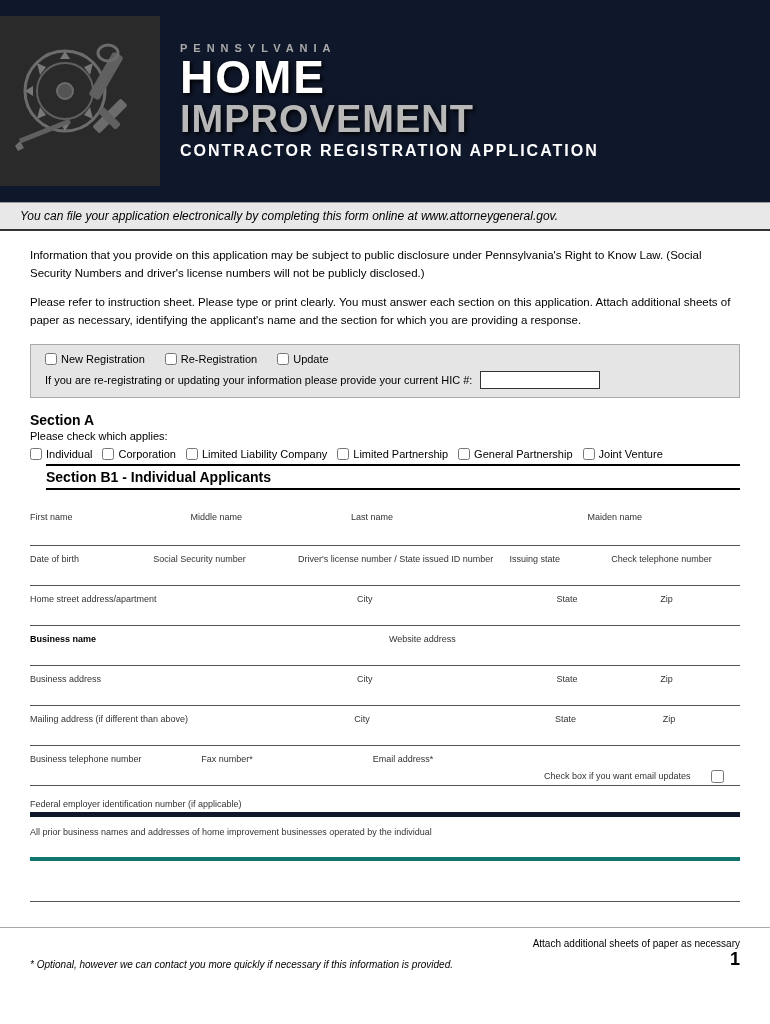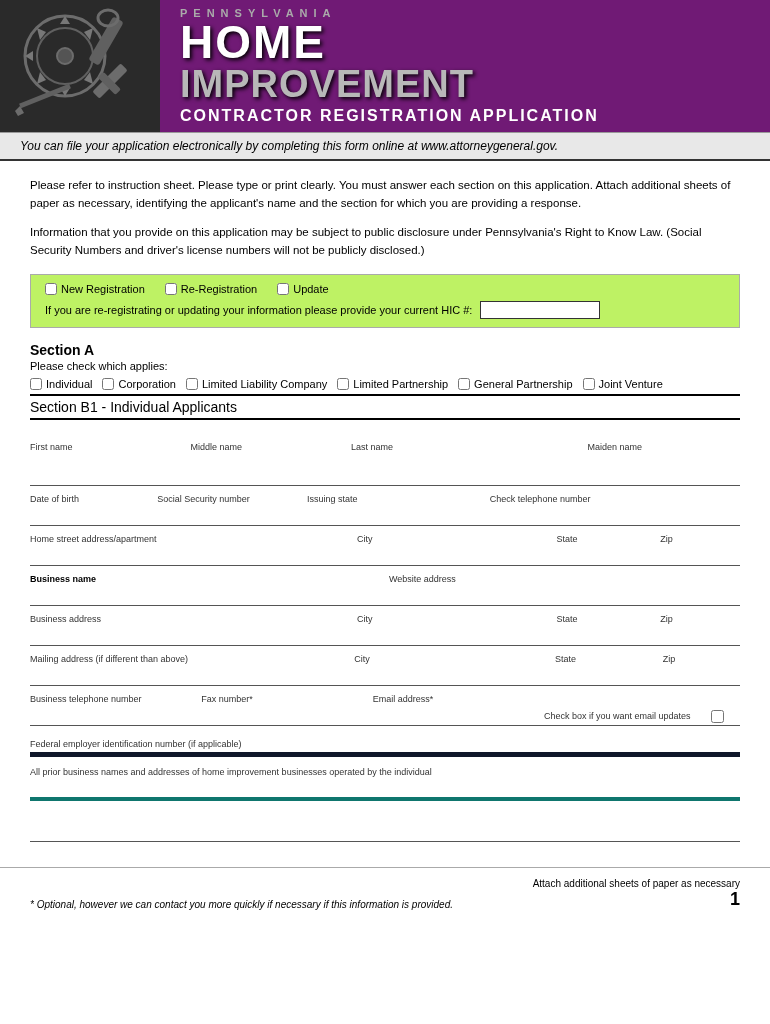--- a/index.html
+++ b/index.html
@@ -7,22 +7,22 @@
       font-family: Arial, sans-serif;
       font-size: 11px;
       background: #fff;
       color: #000;
       width: 770px;
       min-height: 1024px;
     }
 
     
     .header {
-      background: #701a75;
-      height: 132px;
+      background: #0f172a;
+      height: 202px;
       position: relative;
       overflow: hidden;
       display: flex;
       align-items: center;
     }
     .header-left {
       width: 160px;
       height: 170px;
       background: #2a2a2a;
       display: flex;
@@ -78,21 +78,21 @@
 
     .intro-text {
       font-size: 11.5px;
       line-height: 1.6;
       margin-bottom: 10px;
     }
 
     
     .reg-box {
       border: 1px solid #aaa;
-      background: #bef264;
+      background: #e5e5e5;
       padding: 8px 14px;
       margin: 14px 0;
     }
     .reg-row {
       display: flex;
       align-items: center;
       gap: 20px;
       margin-bottom: 6px;
     }
     .checkbox-item {
@@ -123,25 +123,26 @@
       font-weight: bold;
       margin-top: 10px;
       margin-bottom: 2px;
     }
     .section-subheader {
       font-size: 11px;
       margin-bottom: 6px;
     }
     .section-b1-header {
       font-size: 14px;
-      font-weight: normal;
+      font-weight: bold;
       border-top: 2px solid #000;
       border-bottom: 2px solid #000;
       padding: 3px 0;
       margin-bottom: 14px;
+      margin-left: 16px;
     }
 
     
     .section-a-checks {
       display: flex;
       align-items: center;
       gap: 2px;
       flex-wrap: wrap;
       margin-bottom: 4px;
     }
@@ -180,21 +181,21 @@
       width: 100%;
       height: 18px;
     }
 
     
     .row-names {
       display: grid;
       grid-template-columns: 1fr 1fr 1.5fr 1fr;
       gap: 8px;
       border-bottom: 1px solid #555;
-      padding: 8px 0 14px 0;
+      padding: 8px 0 4px 0;
     }
     .row-dob {
       display: grid;
       grid-template-columns: 1fr 1.2fr 1.5fr 0.8fr 1.2fr;
       gap: 16px;
       border-bottom: 1px solid #555;
       padding: 8px 0 2px 0;
     }
     .row-address1 {
       display: grid;
@@ -326,22 +327,22 @@
     <div class="title-sub">CONTRACTOR REGISTRATION APPLICATION</div>
   </div>
 </div>
 
 <div class="header-banner">
   <span>You can file your application electronically by completing this form online at www.attorneygeneral.gov.</span>
 </div>
 
 <div class="content">
 
+  <p class="intro-text">Information that you provide on this application may be subject to public disclosure under Pennsylvania's Right to Know Law.  (Social Security Numbers and driver's license numbers will not be publicly disclosed.)</p>
   <p class="intro-text">Please refer to instruction sheet.  Please type or print clearly.  You must answer each section on this application. Attach additional sheets of paper as necessary, identifying the applicant's name and the section for which you are providing a response.</p>
-  <p class="intro-text">Information that you provide on this application may be subject to public disclosure under Pennsylvania's Right to Know Law.  (Social Security Numbers and driver's license numbers will not be publicly disclosed.)</p>
 
   <div class="reg-box">
     <div class="reg-row">
       <div class="checkbox-item">
         <input type="checkbox" style="">
         <label>New Registration</label>
       </div>
       <div class="checkbox-item">
         <input type="checkbox" style="">
         <label>Re-Registration</label>
@@ -410,20 +411,24 @@
   <div class="row-dob">
     <div class="form-field">
       <span class="field-label">Date of birth</span>
       <input type="text" class="field-input" style="">
     </div>
     <div class="form-field">
       <span class="field-label">Social Security number</span>
       <input type="text" class="field-input" style="">
     </div>
     <div class="form-field">
+      <span class="field-label">Driver's license number / State issued ID number</span>
+      <input type="text" class="field-input" style="">
+    </div>
+    <div class="form-field">
       <span class="field-label">Issuing state</span>
       <input type="text" class="field-input" style="">
     </div>
     <div class="form-field">
       <span class="field-label">Check telephone number</span>
       <input type="text" class="field-input" style="">
     </div>
   </div>
 
   <div class="row-address1">

